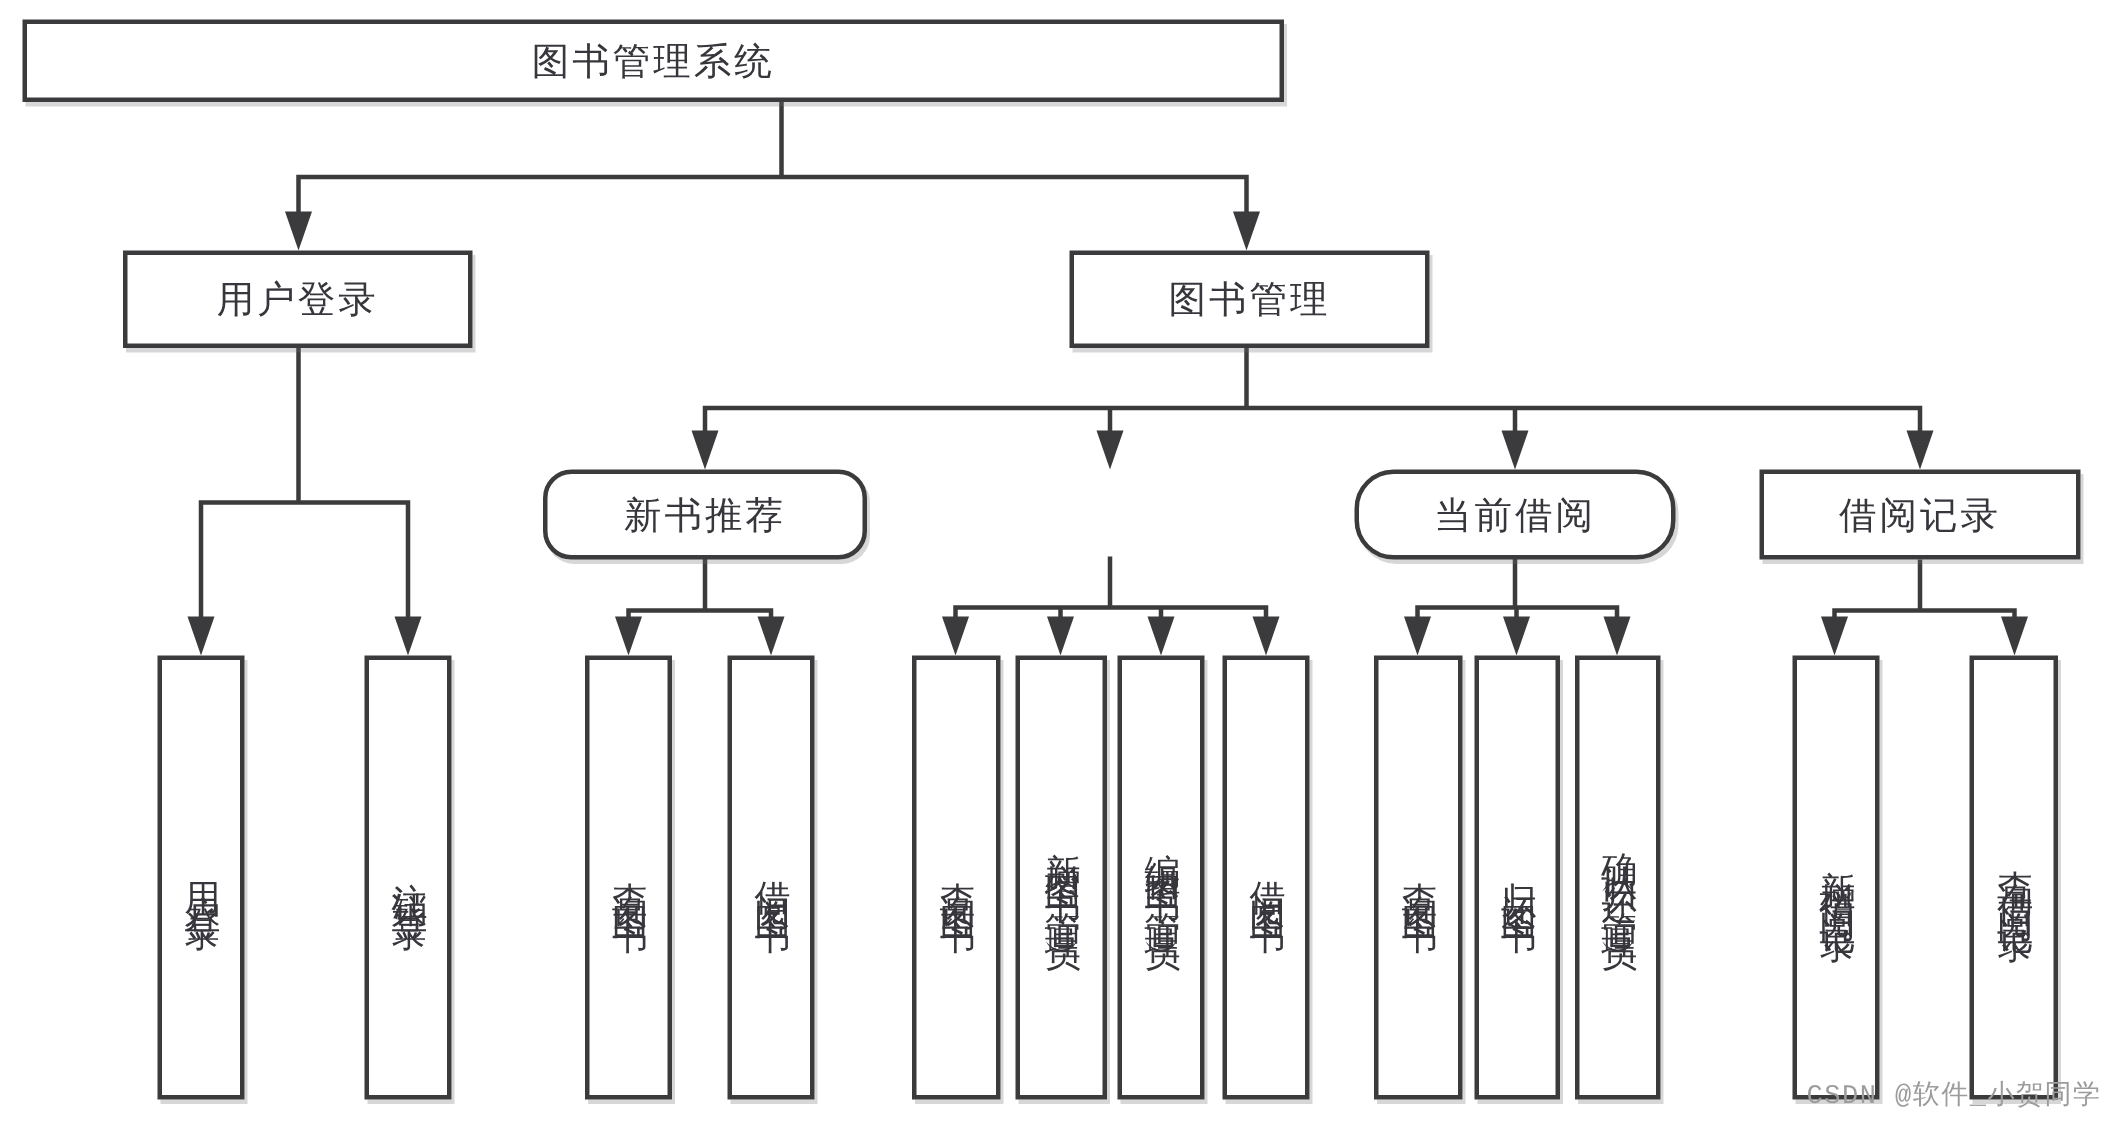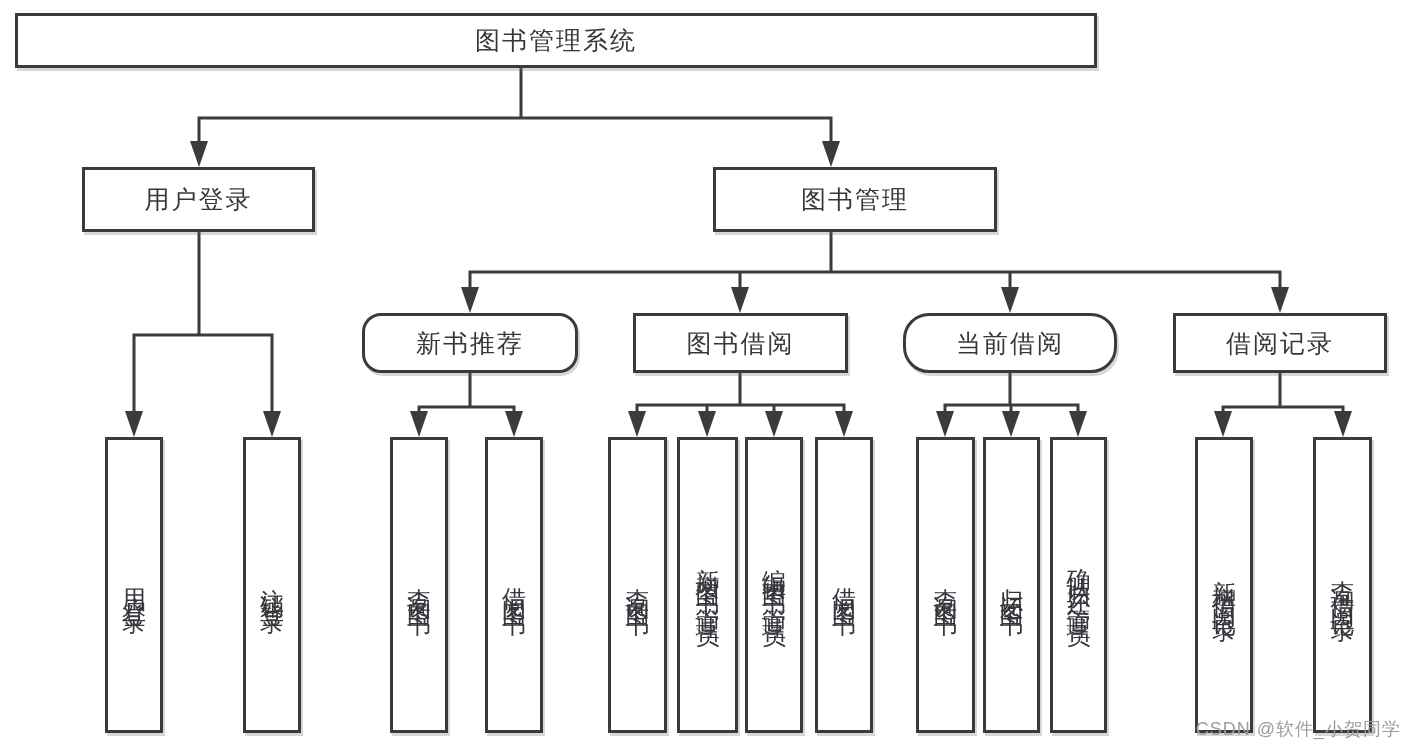--- a/index.html
+++ b/index.html
@@ -17,21 +17,21 @@
     box-shadow:2px 3px 0 rgba(110,110,110,0.28);
     white-space:nowrap;
   }
   .hbox{font-size:25px;letter-spacing:2px;}
   .leaf{
     writing-mode:vertical-rl;text-orientation:mixed;
     font-size:24px;letter-spacing:8px;line-height:1;
   }
   .watermark{
     position:absolute;right:4px;bottom:6px;z-index:10;
-    font-size:18px;letter-spacing:1px;color:#9c9c9c;
+    font-size:18px;letter-spacing:1px;color:#9c9c9c;font-family:Liberation Mono, monospace;
   }
 </style>
 </head>
 <body>
 
 <div class="stage">
 
   <svg class="connectors" viewBox="0 0 1405 747" xmlns="http://www.w3.org/2000/svg">
 
     <path d="M521 66 V118 M197.5 118 H832.5 M199 118 V143 M831 118 V143"></path>
@@ -61,27 +61,26 @@
     <path d="M1010 371 V406.5 M943.5 405 H1079.5 M945 405 V413 M1011 405 V413 M1078 405 V413"></path>
     <polygon points="936,411 954,411 945,437"></polygon>
     <polygon points="1002,411 1020,411 1011,437"></polygon>
     <polygon points="1069,411 1087,411 1078,437"></polygon>
 
     <path d="M1280 371 V408.5 M1221.5 407 H1344.5 M1223 407 V413 M1343 407 V413"></path>
     <polygon points="1214,411 1232,411 1223,437"></polygon>
     <polygon points="1334,411 1352,411 1343,437"></polygon>
   </svg>
 
-  <div class="node hbox" style="left:15px;top:13px;width:1082px;height:55px;">图书管理系统</div>
+  <div class="node hbox" style="left:15px;top:13px;width:841px;height:55px;">图书管理系统</div>
 
   <div class="node hbox" style="left:82px;top:167px;width:233px;height:65px;">用户登录</div>
-  <div class="node hbox" style="left:713px;top:167px;width:284px;height:65px;">图书管理</div>
+  <div class="node hbox" style="left:713px;top:167px;width:240px;height:65px;">图书管理</div>
 
   <div class="node hbox" style="left:362px;top:313px;width:216px;height:60px;border-radius:19px;">新书推荐</div>
-  <div class="node hbox" style="left:633px;top:313px;width:215px;height:60px;">图书借阅</div>
   <div class="node hbox" style="left:903px;top:313px;width:214px;height:60px;border-radius:26px;">当前借阅</div>
   <div class="node hbox" style="left:1173px;top:313px;width:214px;height:60px;">借阅记录</div>
 
   <div class="node leaf" style="left:105px;top:437px;width:58px;height:296px;">用户登录</div>
   <div class="node leaf" style="left:243px;top:437px;width:58px;height:296px;">注销登录</div>
 
   <div class="node leaf" style="left:390px;top:437px;width:58px;height:296px;">查询图书</div>
   <div class="node leaf" style="left:485px;top:437px;width:58px;height:296px;">借阅图书</div>
 
   <div class="node leaf" style="left:608px;top:437px;width:59px;height:296px;">查询图书</div>

